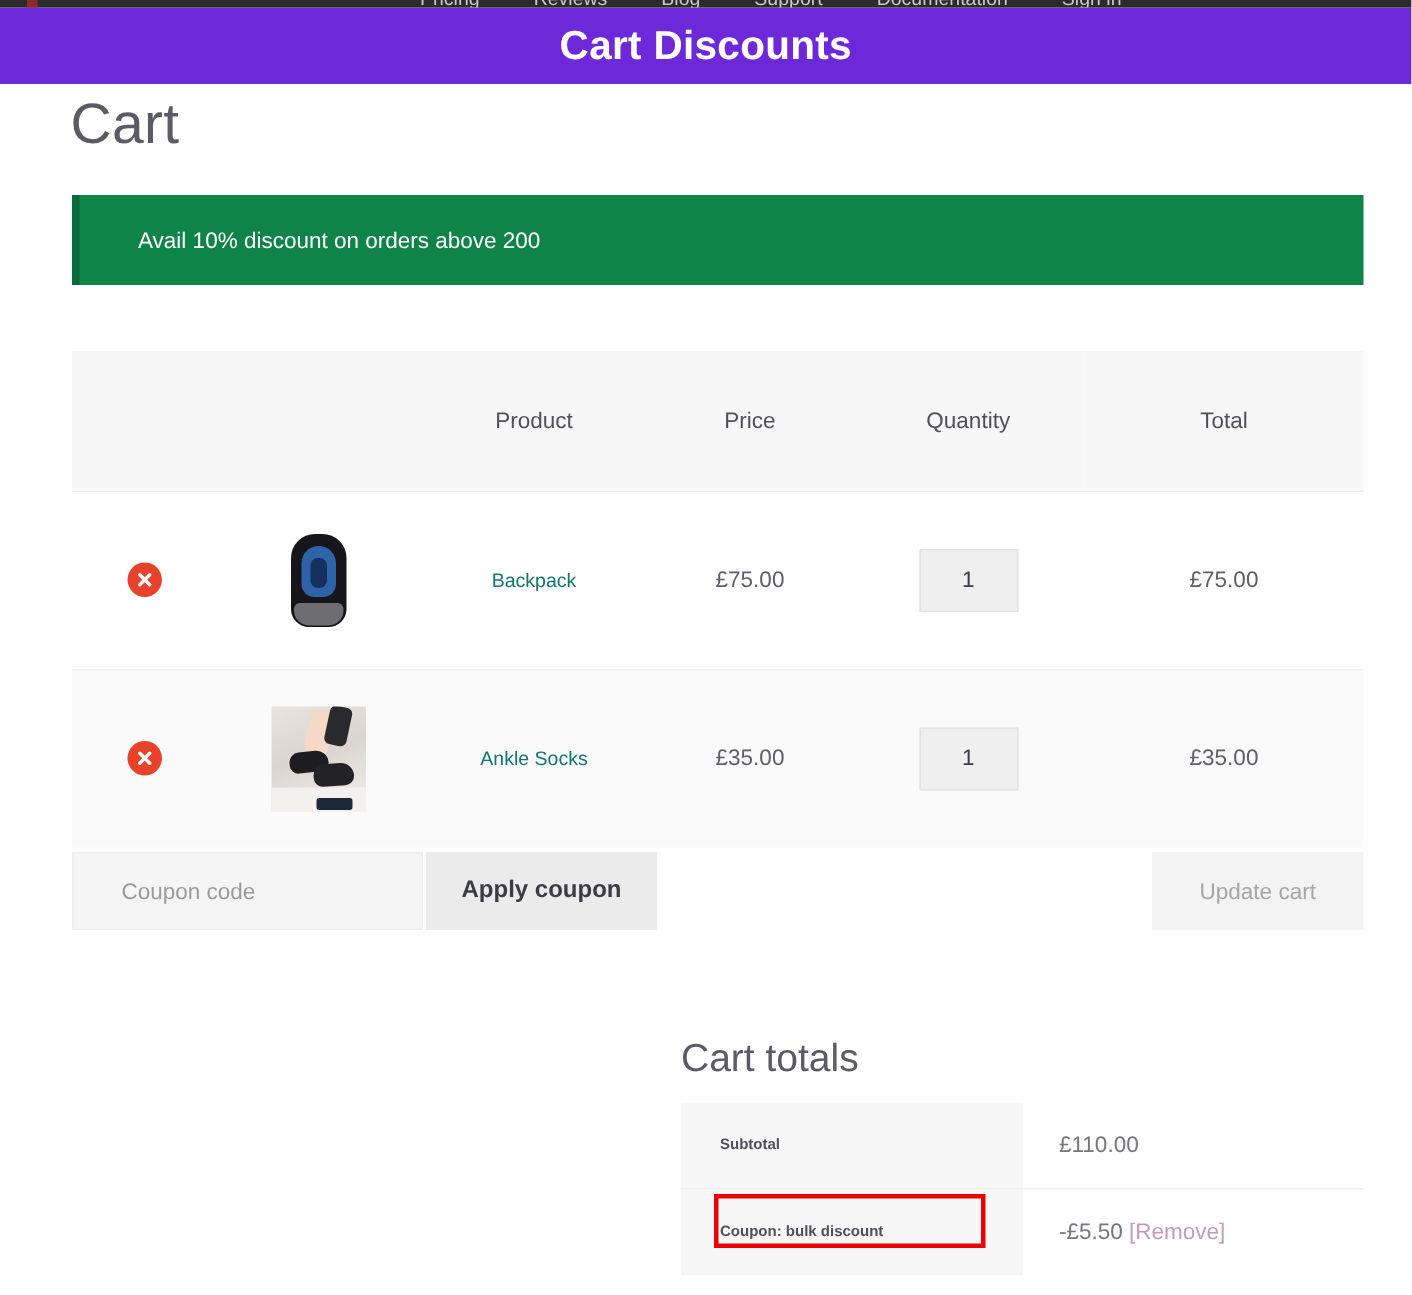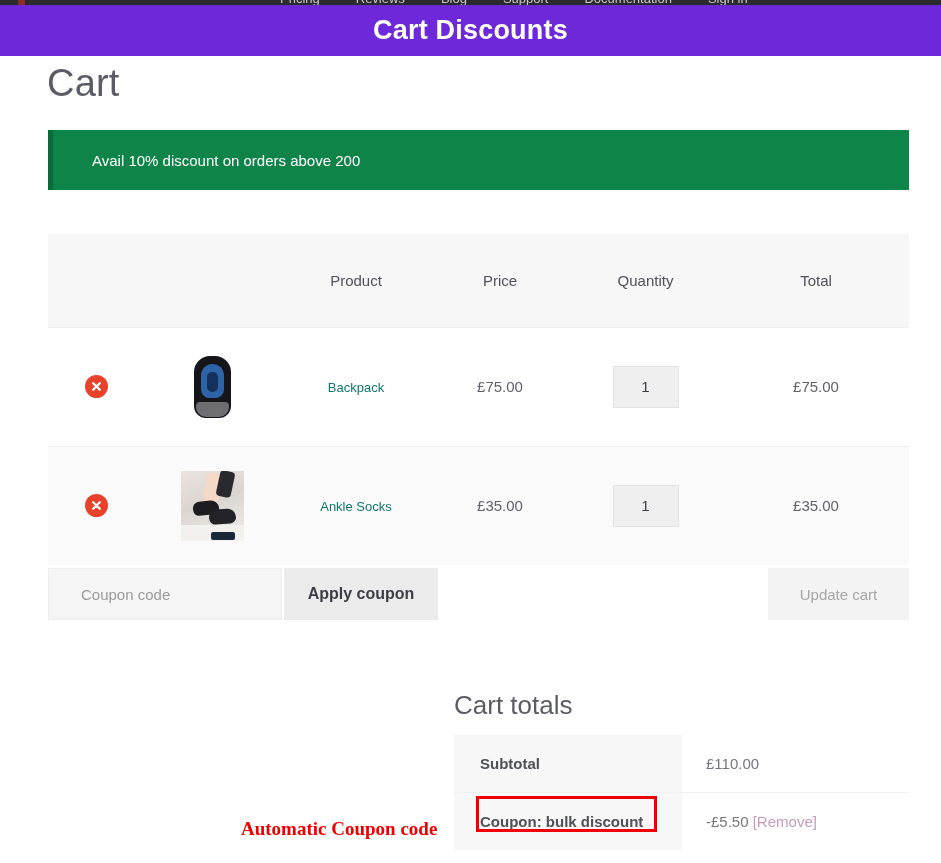--- a/index.html
+++ b/index.html
@@ -308,21 +308,21 @@
     top: 679px; left: 454px;
     width: 455px;
     border-collapse: collapse;
     table-layout: fixed;
   }
   .totals-table th {
     width: 228px;
     background: #f7f7f7;
     text-align: left;
     padding: 20px 0 20px 26px;
-    font-size: 15px;
+    font-size: 10px;
     font-weight: bold;
     color: #50505a;
     border-top: 1px solid #f0f0f0;
   }
   .totals-table td {
     background: #ffffff;
     text-align: left;
     padding: 20px 0 20px 24px;
     font-size: 15px;
     color: #76767f;
@@ -472,15 +472,14 @@
           <span>Coupon: bulk discount</span>
           <span class="hl-box"></span>
         </th>
         <td>
           <span>-£5.50 </span><a class="remove-link">[Remove]</a>
         </td>
       </tr>
     </tbody>
   </table>
 
-  <div class="annotation">Automatic Coupon code</div>
 
 </div>
 
 </body></html>

